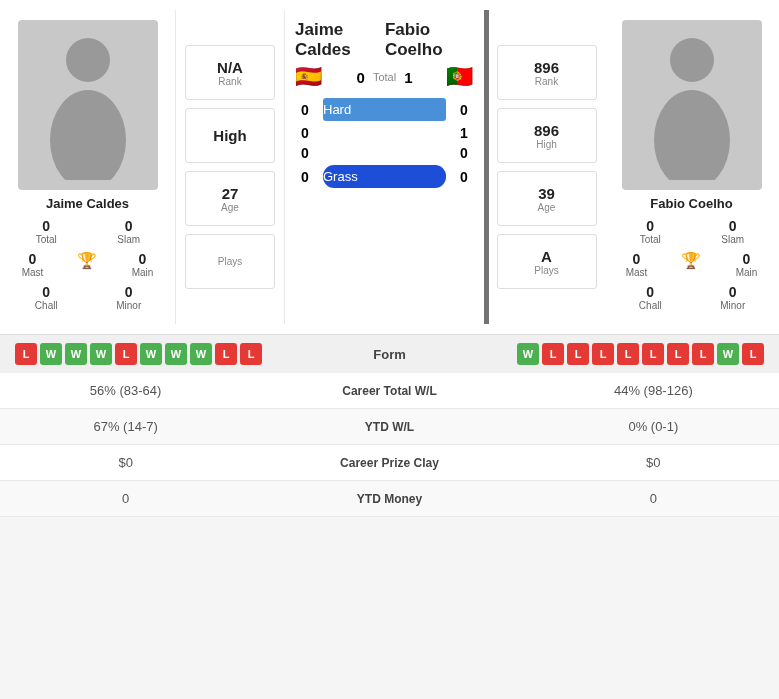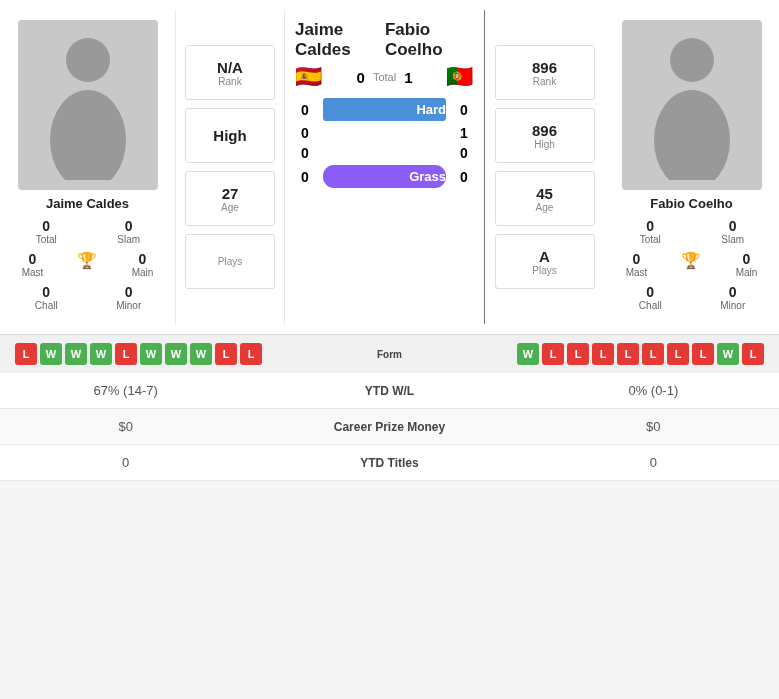--- a/index.html
+++ b/index.html
@@ -138,42 +138,42 @@
 
     .surface-row {
       display: flex;
       align-items: center;
       justify-content: space-between;
       width: 100%;
     }
 
     .surface-btn {
       flex: 1;
-      text-align: right;
+      text-align: left;
       color: #fff;
       font-size: 13px;
-      font-weight: bold;
+      font-weight: normal;
       padding: 4px 0;
       border-radius: 3px;
       margin: 0 8px;
     }
 
     .surface-hard { background: #4a90d9; }
     .surface-clay { background: #e8a020; }
     .surface-indoor { background: #4a90d9; }
-    .surface-grass { background: #8b5cf6; border-radius: 11px; }
+    .surface-grass { background: #1d4ed8; border-radius: 11px; }
 
     
     .right-stats {
       width: 120px;
       display: flex;
       flex-direction: column;
       align-items: center;
       justify-content: center;
-      border-left: 1px solid #737373;
+      border-left: 5px solid #737373;
       padding: 10px 17px;
       gap: 8px;
     }
 
     .right-stat-box {
       width: 100px;
       height: 55px;
       border: 1px solid #ddd;
       display: flex;
       flex-direction: column;
@@ -202,21 +202,21 @@
       align-items: center;
       justify-content: space-between;
     }
 
     .form-badges {
       display: flex;
       gap: 3px;
     }
 
     .form-label {
-      font-size: 10px;
+      font-size: 13px;
       font-weight: bold;
       color: #444;
     }
 
     .badge {
       width: 22px;
       height: 22px;
       border-radius: 3px;
       display: flex;
       align-items: center;
@@ -391,21 +391,21 @@
     <div class="right-stats">
       <div class="right-stat-box">
         <span class="right-stat-value">896</span>
         <span class="right-stat-label">Rank</span>
       </div>
       <div class="right-stat-box">
         <span class="right-stat-value">896</span>
         <span class="right-stat-label">High</span>
       </div>
       <div class="right-stat-box">
-        <span class="right-stat-value">45</span>
+        <span class="right-stat-value">39</span>
         <span class="right-stat-label">Age</span>
       </div>
       <div class="right-stat-box">
         <span class="right-stat-value">A</span>
         <span class="right-stat-label">Plays</span>
       </div>
     </div>
 
     <div class="player-card">
       <div class="player-avatar">
@@ -477,30 +477,35 @@
         <div class="badge badge-l">L</div>
         <div class="badge badge-l">L</div>
         <div class="badge badge-l">L</div>
         <div class="badge badge-w">W</div>
         <div class="badge badge-l">L</div>
       </div>
   </div>
 
   <table class="stats-table">
     <tbody id="bottom-stats-body">
+        <tr>
+    <td class="left-val" style="width:200px;">56% (83-64)</td>
+    <td class="center-label" style="width:220px;">Career Total W/L</td>
+    <td class="right-val" style="width:200px;">44% (98-126)</td>
+  </tr>
         <tr>
     <td class="left-val" style="width:200px;">67% (14-7)</td>
     <td class="center-label" style="width:220px;">YTD W/L</td>
     <td class="right-val" style="width:200px;">0% (0-1)</td>
   </tr>
         <tr>
     <td class="left-val" style="width:200px;">$0</td>
-    <td class="center-label" style="width:220px;">Career Prize Money</td>
+    <td class="center-label" style="width:220px;">Career Prize Clay</td>
     <td class="right-val" style="width:200px;">$0</td>
   </tr>
         <tr>
     <td class="left-val" style="width:200px;">0</td>
-    <td class="center-label" style="width:220px;">YTD Titles</td>
+    <td class="center-label" style="width:220px;">YTD Money</td>
     <td class="right-val" style="width:200px;">0</td>
   </tr>
       </tbody>
   </table>
 </div>
 
 </body></html>

